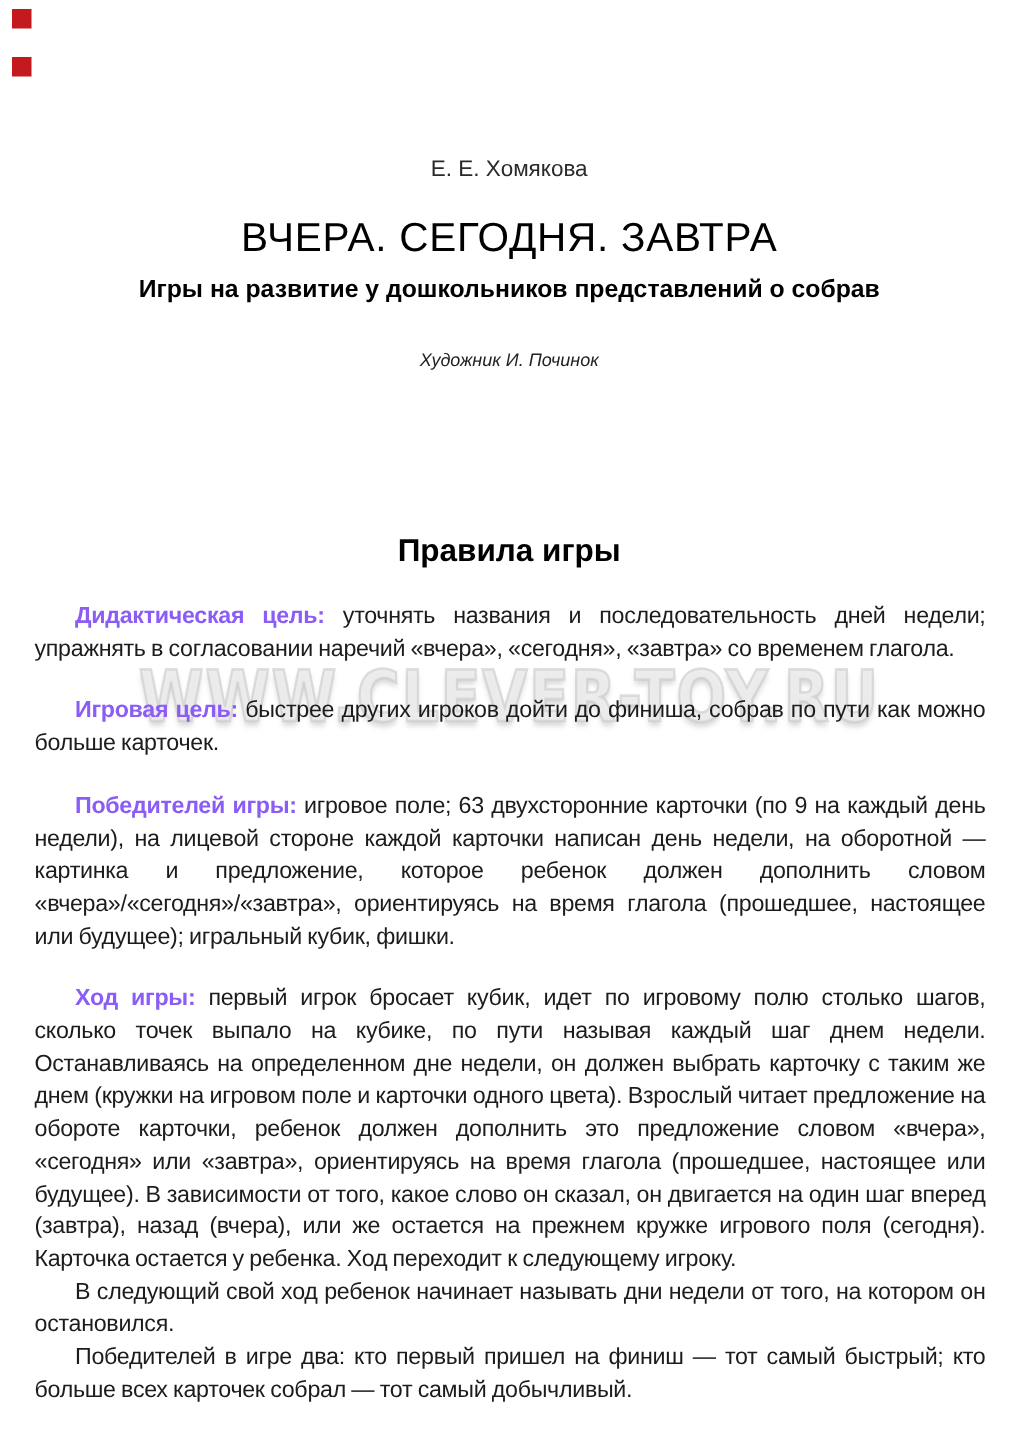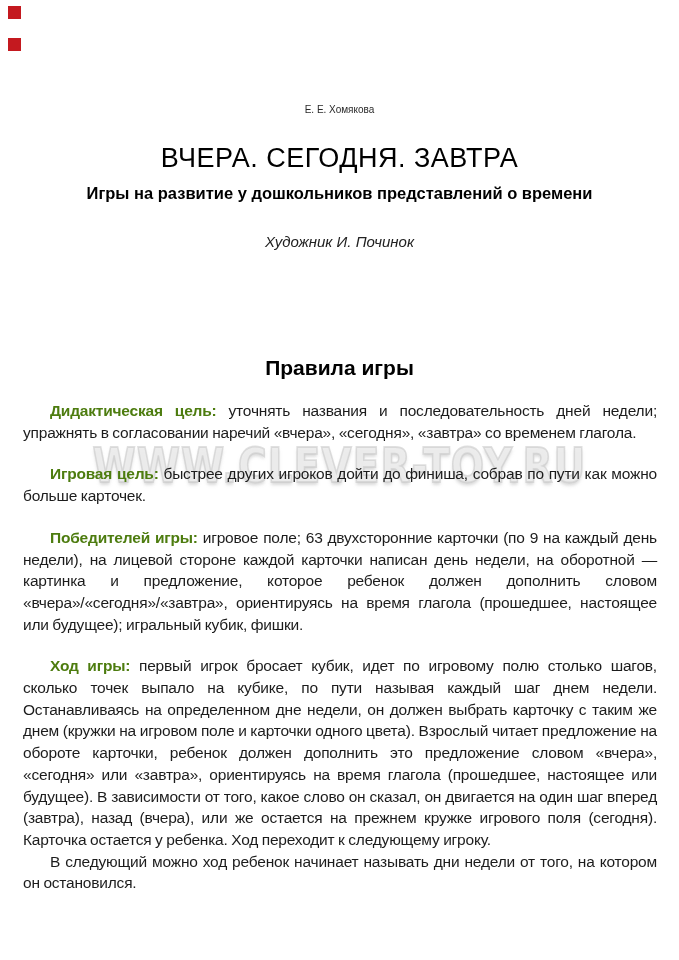--- a/index.html
+++ b/index.html
@@ -26,65 +26,66 @@
     white-space:nowrap;
     color:rgba(236,236,236,0.95);
     -webkit-text-stroke:1.5px rgba(198,198,198,0.55);
     text-shadow:0 3px 3px rgba(150,150,150,0.35);
     transform:scale(0.98,1.18);
     transform-origin:center top;
     z-index:0;
     pointer-events:none;
   }
   .header-line{position:absolute;left:0;right:0;text-align:center;margin:0;z-index:1;}
-  .author{top:104px;font-size:10px;color:#2a2a2a;text-align:center;}
+  .author{top:104px;font-size:15px;color:#2a2a2a;text-align:center;}
   .title{top:143px;font-size:27px;font-weight:normal;letter-spacing:0.5px;color:#000;}
   .subtitle{top:184px;font-size:16.5px;font-weight:bold;color:#000;}
-  .artist{top:233px;font-size:15px;font-style:italic;color:#222;}
+  .artist{top:233px;font-size:12px;font-style:italic;color:#222;}
   .rules-heading{top:356px;font-size:21px;font-weight:bold;color:#000;}
   .content{
     position:absolute;
     top:400px;left:23px;right:22px;
     z-index:1;
   }
   .content p{
     margin:0;
     text-align:justify;
     text-indent:27px;
     font-size:15.5px;
     line-height:21.7px;
     letter-spacing:-0.2px;
     word-spacing:-0.5px;
     hyphens:manual;
     -webkit-hyphens:manual;
     color:#1c1c1c;
   }
   .content p.spaced{margin-top:20px;}
-  .content b{font-weight:bold;color:#4d7c0f;}
+  .content b{font-weight:bold;color:#8b5cf6;}
 </style>
 </head>
 <body>
 
 <div class="page">
 
   <div class="corner-markers">
     <div class="sq" style="background: rgb(196, 25, 31);"></div>
     <div class="sq" style="background: rgb(196, 25, 31);"></div>
   </div>
 
   <div class="watermark">WWW.CLEVER-TOY.RU</div>
 
   <p class="header-line author">Е. Е. Хомякова</p>
   <p class="header-line title">ВЧЕРА. СЕГОДНЯ. ЗАВТРА</p>
-  <p class="header-line subtitle">Игры на развитие у дошкольников представлений о времени</p>
+  <p class="header-line subtitle">Игры на развитие у дошкольников представлений о собрав</p>
   <p class="header-line artist">Художник И. Починок</p>
 
   <p class="header-line rules-heading">Правила игры</p>
 
   <div class="content">
       <p><b>Дидактическая цель:</b> уточнять названия и последовательность дней недели; упражнять в со­гласовании наречий «вчера», «сегодня», «завтра» со временем глагола.</p>
       <p class="spaced"><b>Игровая цель:</b> быстрее других игроков дойти до финиша, собрав по пути как можно больше карточек.</p>
       <p class="spaced"><b>Победителей игры:</b> игровое поле; 63 двухсторонние карточки (по 9 на каждый день недели), на лицевой стороне каждой карточки написан день недели, на оборотной — картинка и предложение, которое ребенок должен дополнить словом «вчера»/«сегодня»/«завтра», ориентируясь на время гла­гола (прошедшее, настоящее или будущее); игральный кубик, фишки.</p>
       <p class="spaced"><b>Ход игры:</b> первый игрок бросает кубик, идет по игровому полю столько шагов, сколько точек выпало на кубике, по пути называя каждый шаг днем недели. Останавливаясь на определенном дне недели, он должен выбрать карточку с таким же днем (кружки на игровом поле и карточки одного цвета). Взрослый читает предложение на обороте карточки, ребенок должен дополнить это предложение словом «вчера», «сегодня» или «завтра», ориентируясь на время глагола (прошедшее, настоящее или будущее). В зависимости от того, какое слово он сказал, он двигается на один шаг вперед (завтра), назад (вчера), или же остается на прежнем кружке игрового поля (сегодня). Карточ­ка остается у ребенка. Ход переходит к следующему игроку.</p>
-      <p>В следующий можно ход ребенок начинает называть дни недели от того, на котором он остано­вился.</p>
+      <p>В следующий свой ход ребенок начинает называть дни недели от того, на котором он остано­вился.</p>
+      <p>Победителей в игре два: кто первый пришел на финиш — тот самый быстрый; кто больше всех карточек собрал — тот самый добычливый.</p>
     </div>
 
 </div>
 
 </body></html>

